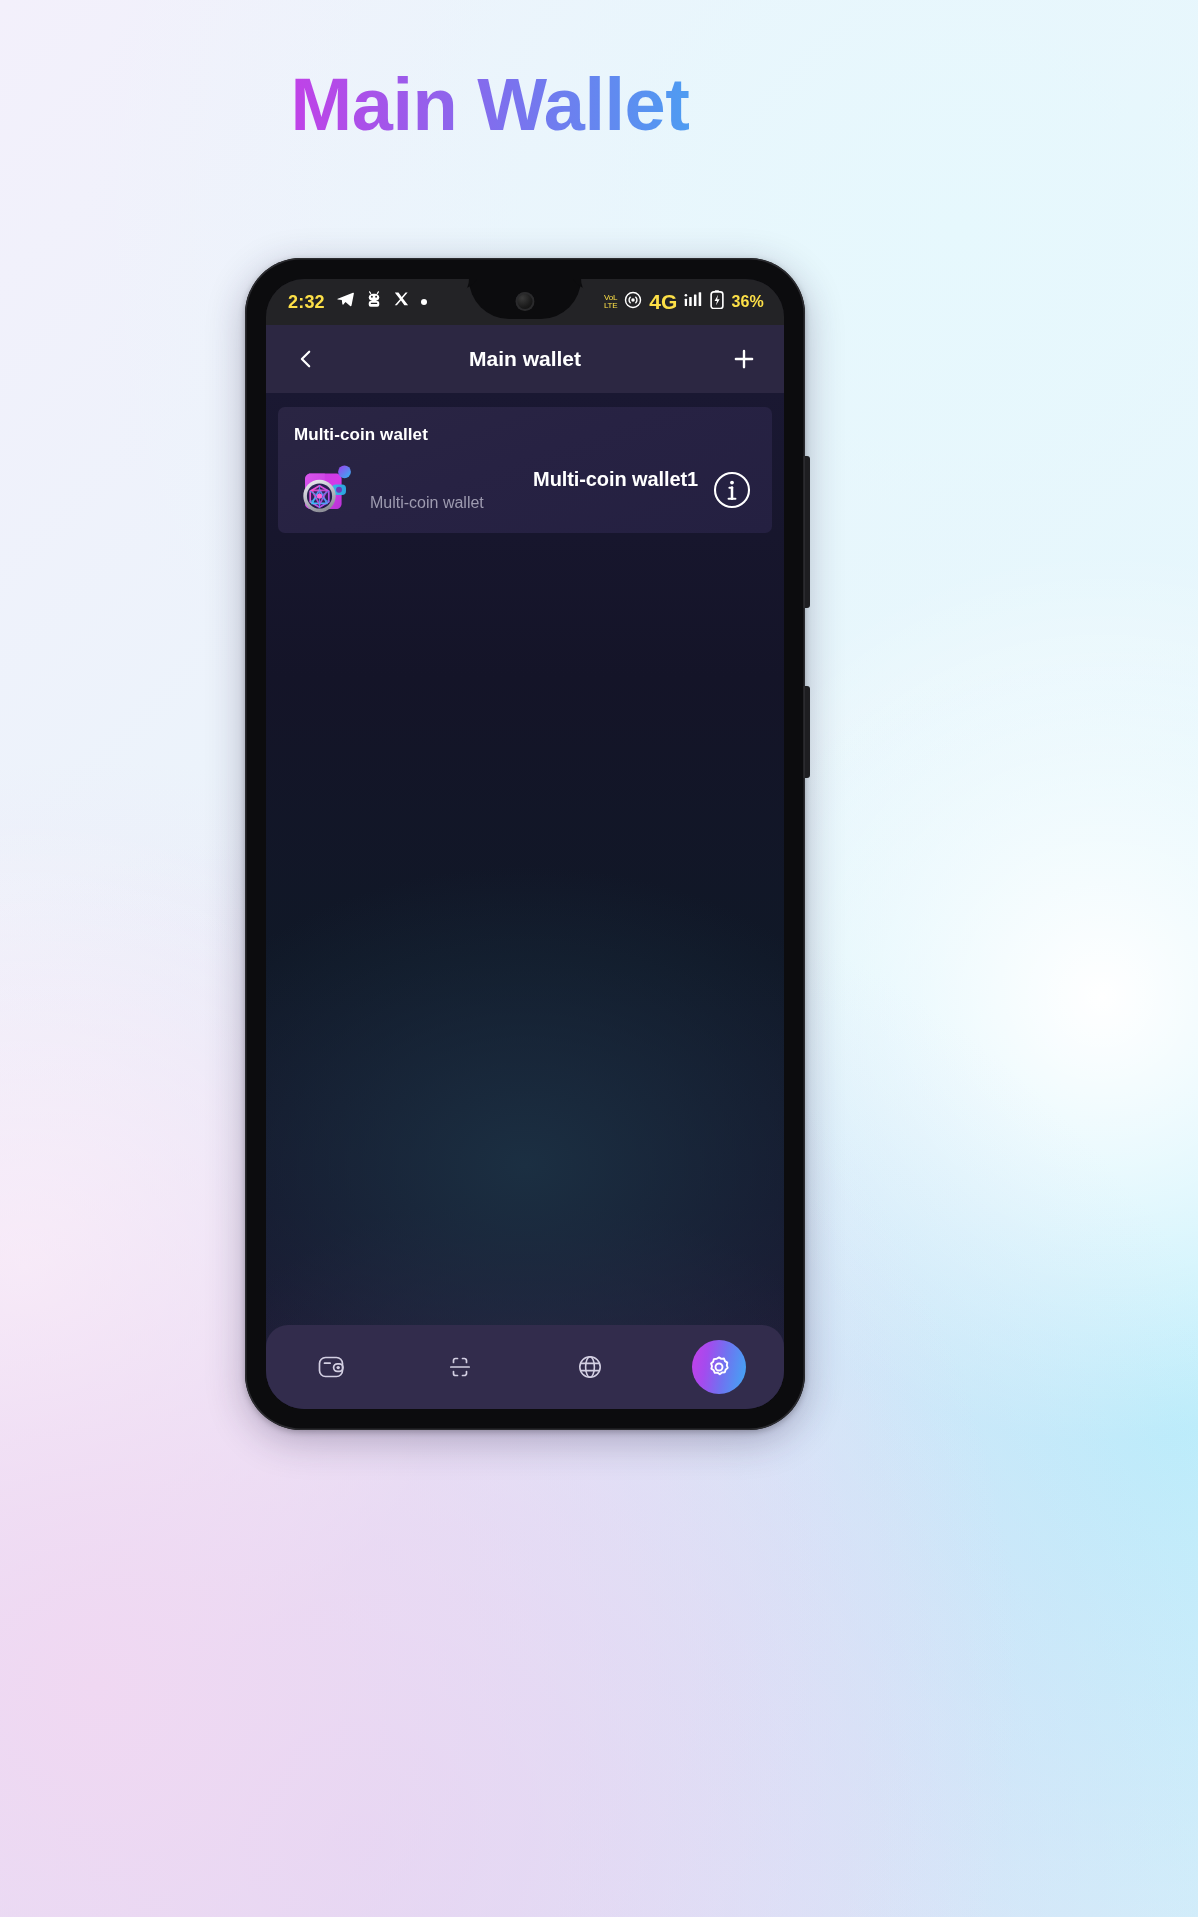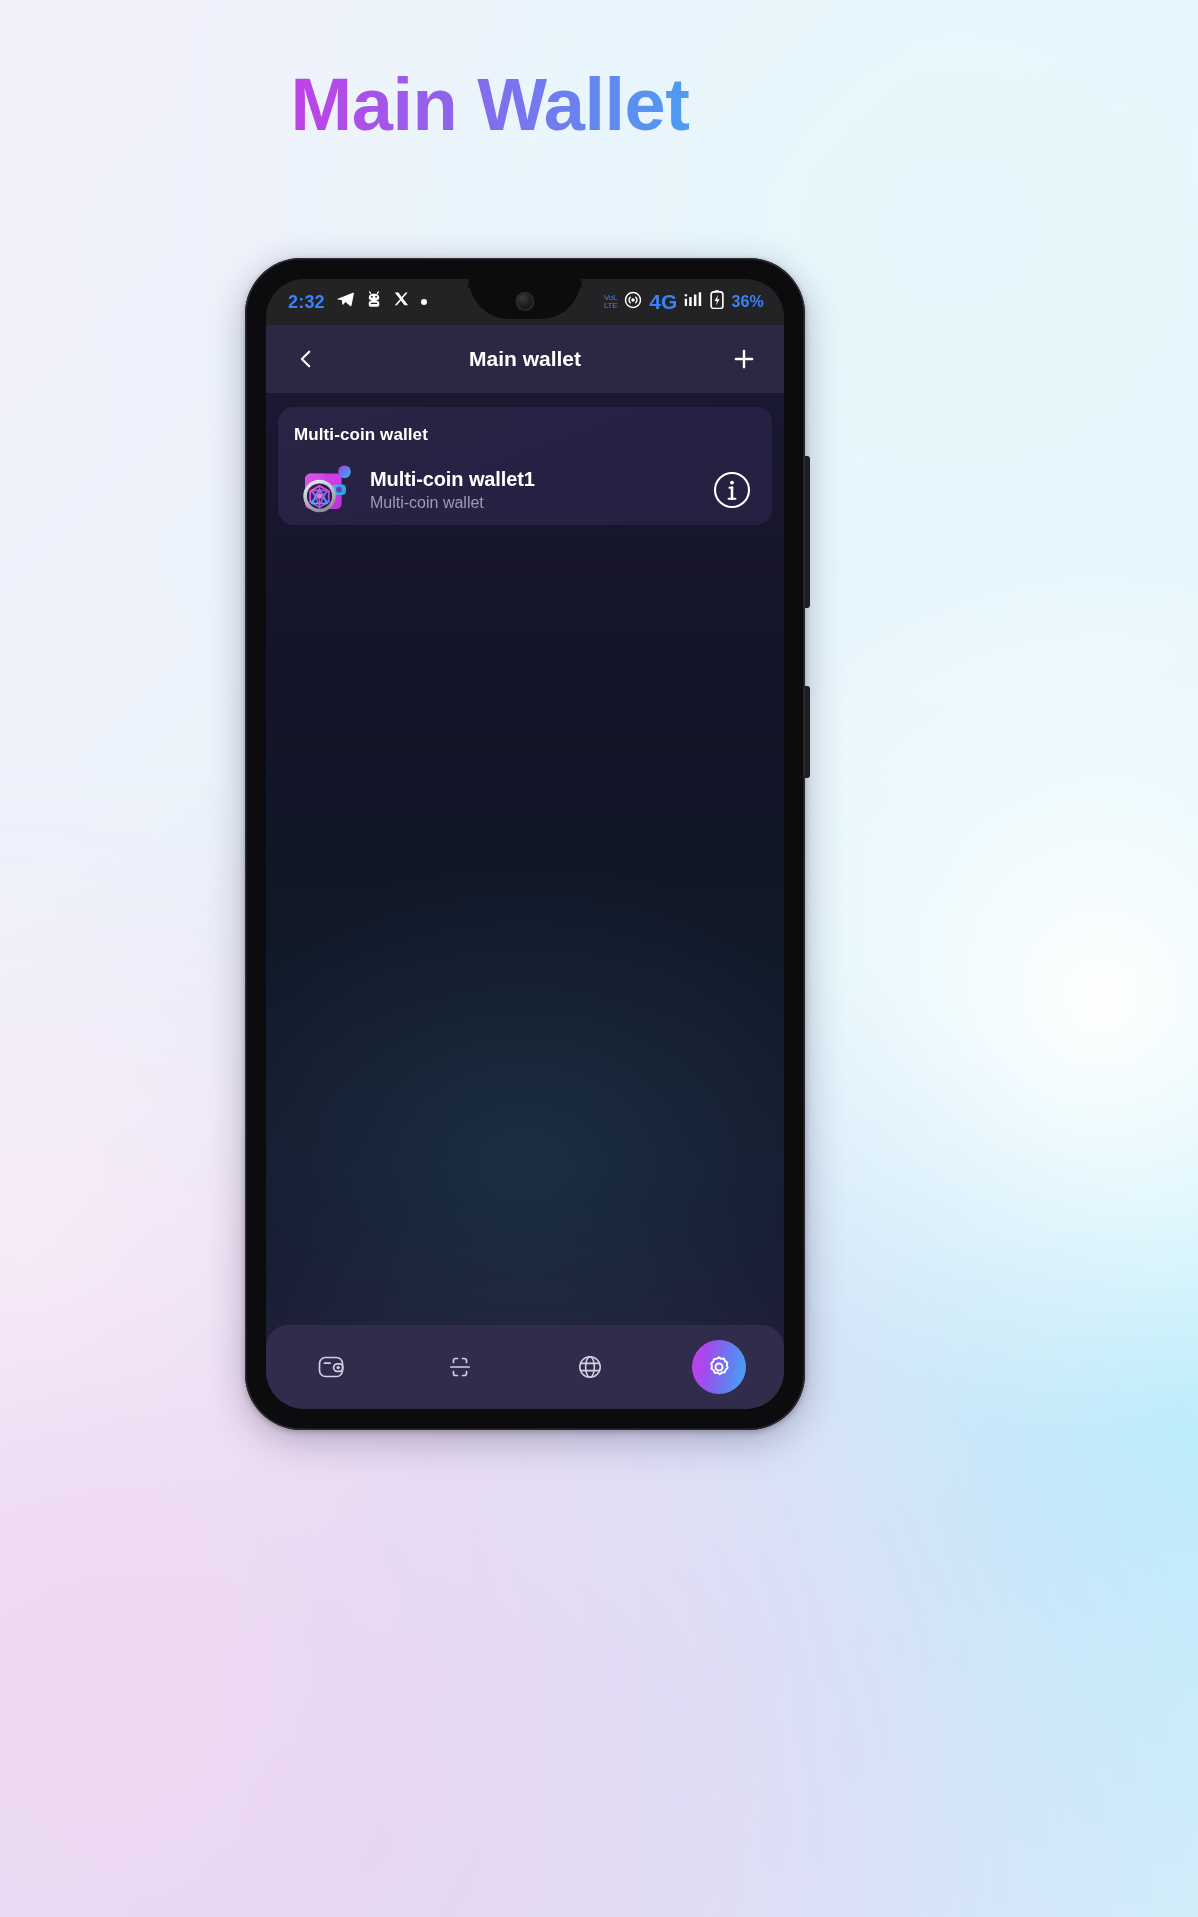--- a/index.html
+++ b/index.html
@@ -87,21 +87,21 @@
     background: #111018;
     display: flex;
     flex-direction: column;
   }
 
   
   #status-bar {
     position: relative;
     height: 46px;
     background: #232326;
-    color: #3b82f6;
+    color: #fde047;
     display: flex;
     align-items: center;
     flex: 0 0 auto;
     font-size: 17px;
     font-weight: bold;
     z-index: 4;
   }
   #status-left {
     display: flex;
     align-items: center;
@@ -196,22 +196,22 @@
       radial-gradient(ellipse 120% 46% at 50% 76%, #1b2f42 0%, rgba(27,47,66,0) 64%),
       radial-gradient(ellipse 90% 30% at 50% 100%, #2a2342 0%, rgba(42,35,66,0) 70%),
       linear-gradient(180deg, #1a1832 0%, #141428 28%, #101827 56%, #15162c 80%, #201c38 100%);
     padding: 14px 12px 0 12px;
     overflow: hidden;
   }
 
   
   #wallet-card {
     background: linear-gradient(160deg, #2a2543 0%, #272243 45%, #242041 100%);
-    border-radius: 16px;
-    padding: 18px 16px 0 16px;
+    border-radius: 7px;
+    padding: 18px 16px 8px 16px;
   }
   #card-section-title {
     color: #ffffff;
     font-size: 17px;
     font-weight: bold;
     margin-bottom: 14px;
     letter-spacing: 0.1px;
   }
   #wallet-row {
     display: flex;
@@ -225,20 +225,21 @@
     position: relative;
     flex: 0 0 auto;
   }
   #wallet-row-texts { flex: 1 1 auto; min-width: 0; }
   #wallet-name {
     color: #ffffff;
     font-size: 20px;
     font-weight: bold;
     letter-spacing: -0.1px;
     margin-bottom: 3px;
+    text-align: right;
   }
   #wallet-subtitle {
     color: #9e9bb0;
     font-size: 16px;
   }
   #wallet-info-button {
     width: 40px; height: 40px;
     flex: 0 0 auto;
     margin-right: 4px;
     cursor: pointer;

